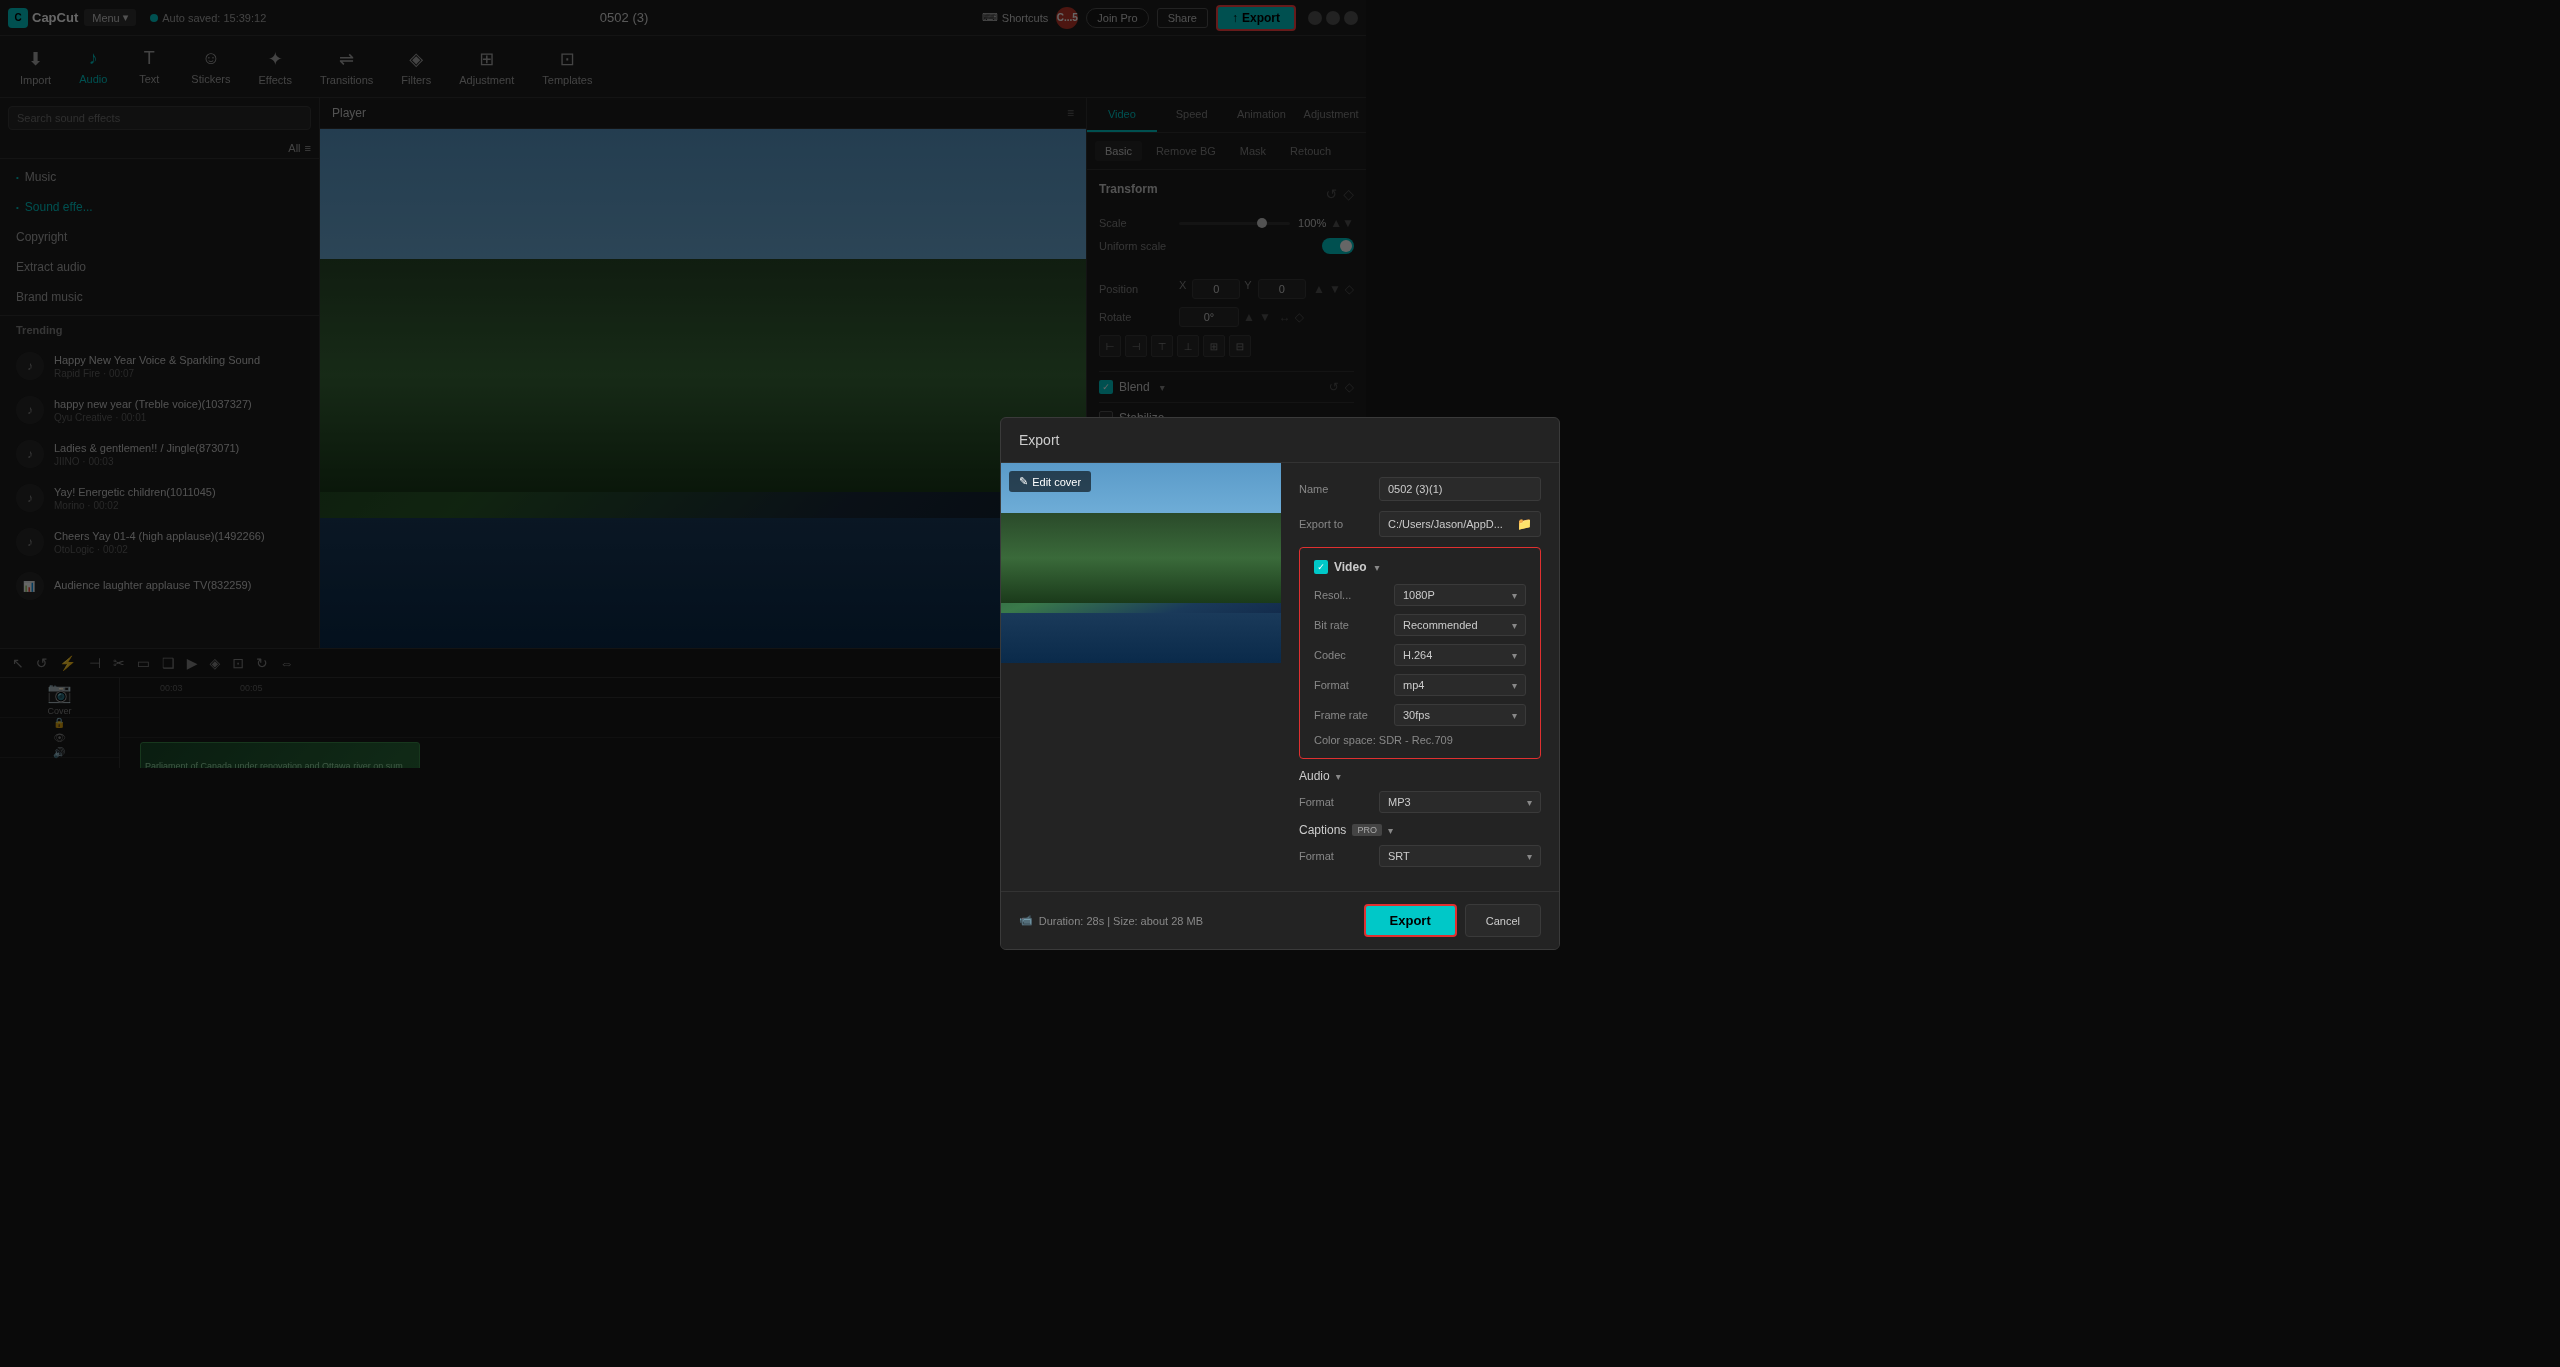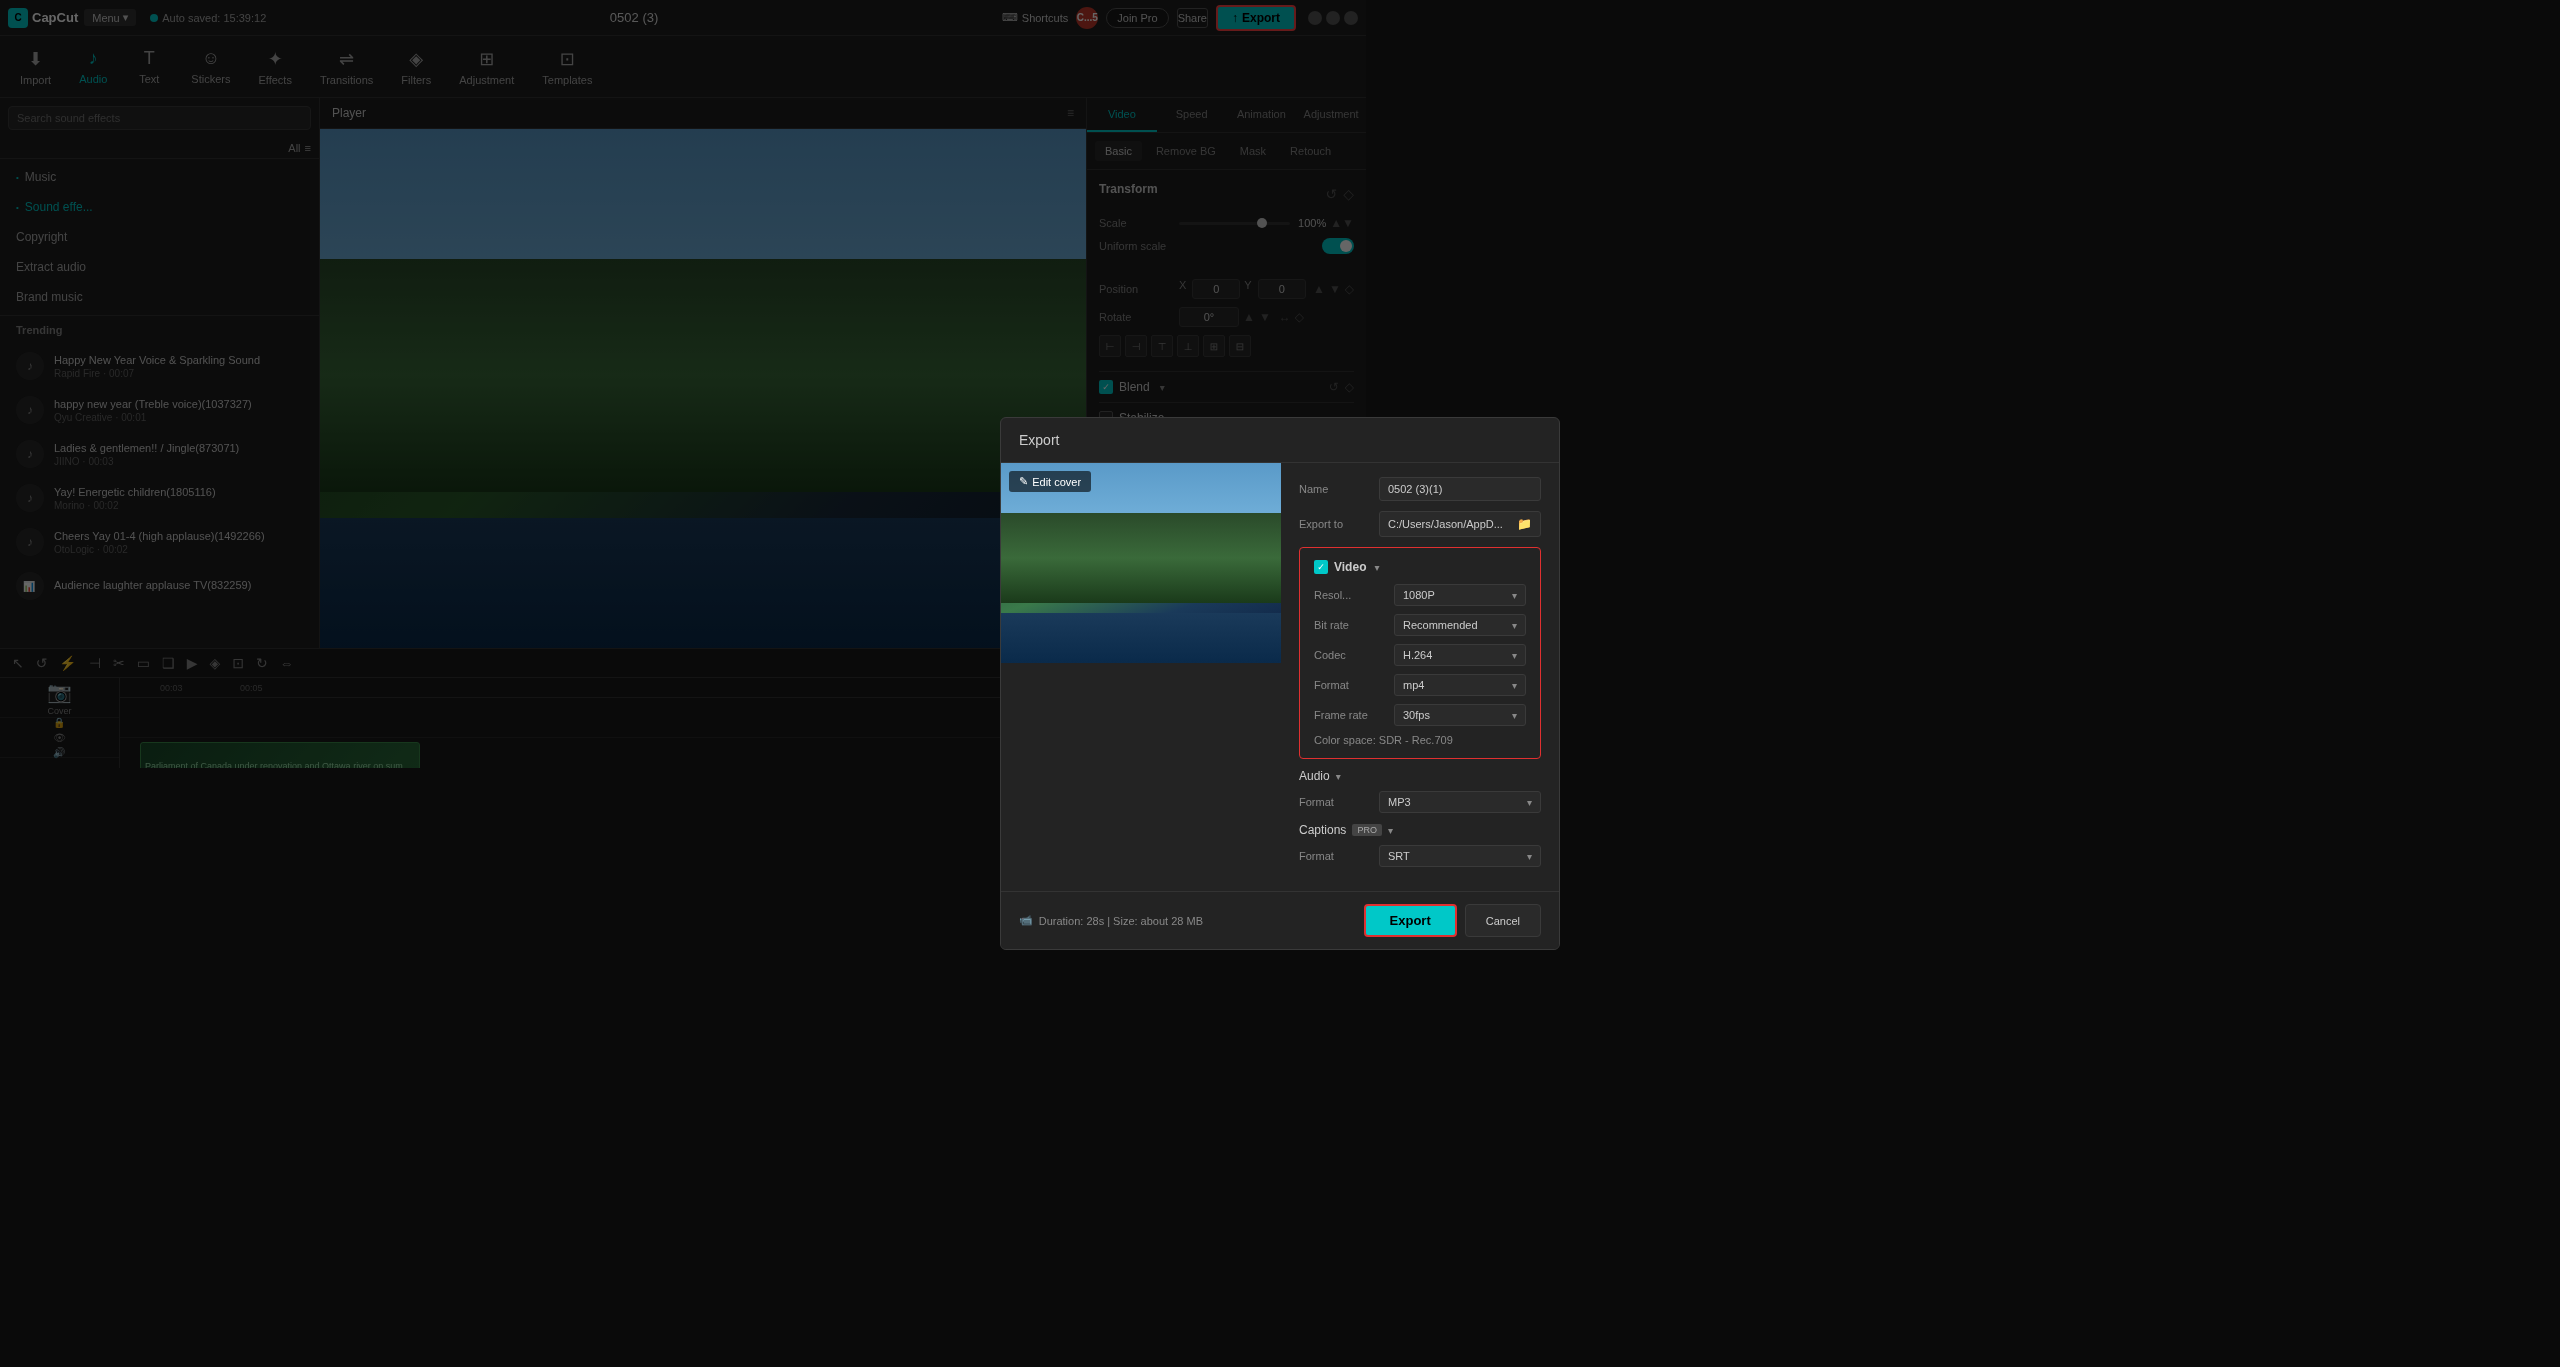--- a/index.html
+++ b/index.html
@@ -10,21 +10,21 @@
     .logo { display: flex; align-items: center; gap: 4px; color: #fff; font-weight: bold; font-size: 13px; }
     .logo-icon { width: 20px; height: 20px; background: #00c8c8; border-radius: 4px; display: flex; align-items: center; justify-content: center; color: #000; font-size: 10px; font-weight: bold; }
     .menu-btn { background: #333; color: #ccc; border: none; padding: 2px 8px; border-radius: 3px; cursor: pointer; font-size: 11px; display: flex; align-items: center; gap: 3px; }
     .auto-saved { color: #aaa; font-size: 11px; margin-left: 8px; display: flex; align-items: center; gap: 4px; }
     .auto-saved-dot { width: 8px; height: 8px; background: #00c8c8; border-radius: 50%; }
     .title-center { flex: 1; text-align: center; color: #ddd; font-size: 13px; }
     .top-right { display: flex; align-items: center; gap: 8px; margin-left: auto; }
     .shortcuts-btn { background: transparent; color: #ccc; border: none; cursor: pointer; font-size: 11px; display: flex; align-items: center; gap: 4px; }
     .user-badge { background: #c0392b; color: #fff; border-radius: 50%; width: 22px; height: 22px; display: flex; align-items: center; justify-content: center; font-size: 10px; font-weight: bold; }
     .join-pro-btn { background: #1a1a1a; border: 1px solid #555; color: #ccc; padding: 3px 10px; border-radius: 10px; cursor: pointer; font-size: 11px; }
-    .share-btn { background: transparent; border: 1px solid #555; color: #ccc; padding: 3px 0; border-radius: 3px; cursor: pointer; font-size: 11px; }
+    .share-btn { background: transparent; border: 1px solid #555; color: #ccc; padding: 3px 10px; border-radius: 3px; cursor: pointer; font-size: 11px; }
     .export-btn-top { background: #00c8c8; border: 2px solid #ff4444; color: #000; padding: 4px 14px; border-radius: 4px; cursor: pointer; font-size: 12px; font-weight: bold; display: flex; align-items: center; gap: 4px; }
     .win-controls { display: flex; gap: 4px; margin-left: 4px; }
     .win-ctrl { width: 14px; height: 14px; border-radius: 50%; border: none; cursor: pointer; }
     .win-min { background: #555; }
     .win-max { background: #555; }
     .win-close { background: #555; }
 
     
     .toolbar { display: flex; align-items: center; background: #1e1e1e; height: 62px; padding: 0 8px; border-bottom: 1px solid #333; gap: 4px; }
     .toolbar-item { display: flex; flex-direction: column; align-items: center; justify-content: center; padding: 6px 12px; cursor: pointer; border-radius: 4px; gap: 4px; color: #aaa; min-width: 52px; }
@@ -269,21 +269,21 @@
       <div class="sound-item">
         <div class="sound-icon">♪</div>
         <div class="sound-info">
           <div class="sound-name">Ladies &amp; gentlemen!! / Jingle(873071)</div>
           <div class="sound-meta">JIINO · 00:03</div>
         </div>
       </div>
       <div class="sound-item">
         <div class="sound-icon">♪</div>
         <div class="sound-info">
-          <div class="sound-name">Yay! Energetic children(1805116)</div>
+          <div class="sound-name">Yay! Energetic children(1011045)</div>
           <div class="sound-meta">Morino · 00:02</div>
         </div>
       </div>
       <div class="sound-item">
         <div class="sound-icon">♪</div>
         <div class="sound-info">
           <div class="sound-name">Cheers Yay 01-4 (high applause)(1492266)</div>
           <div class="sound-meta">OtoLogic · 00:02</div>
         </div>
       </div>

